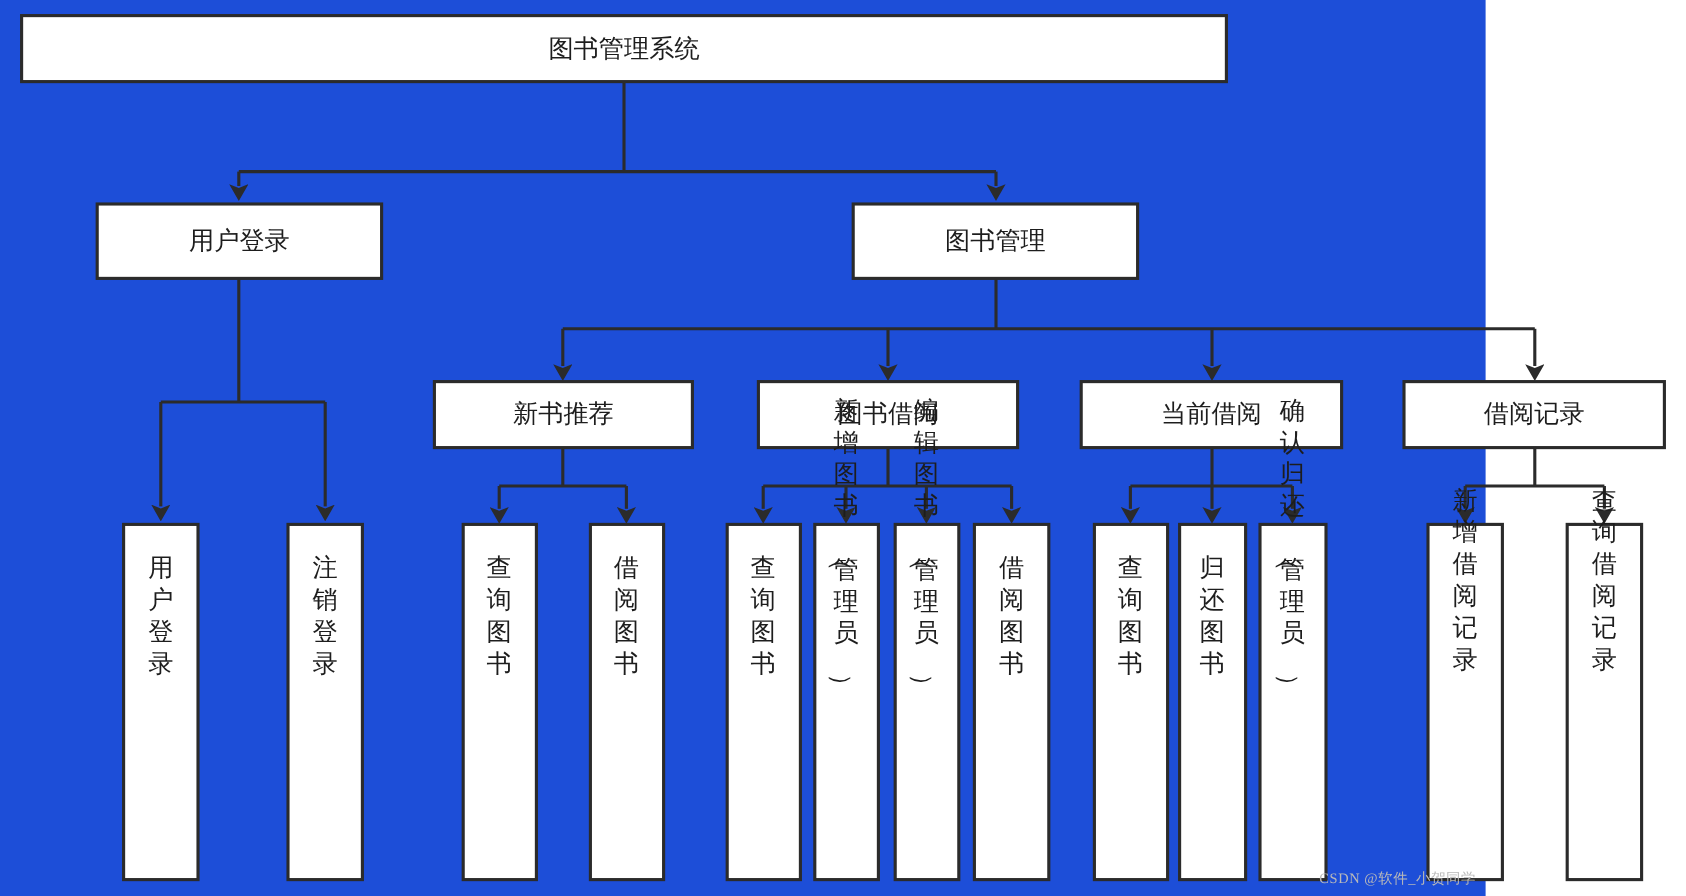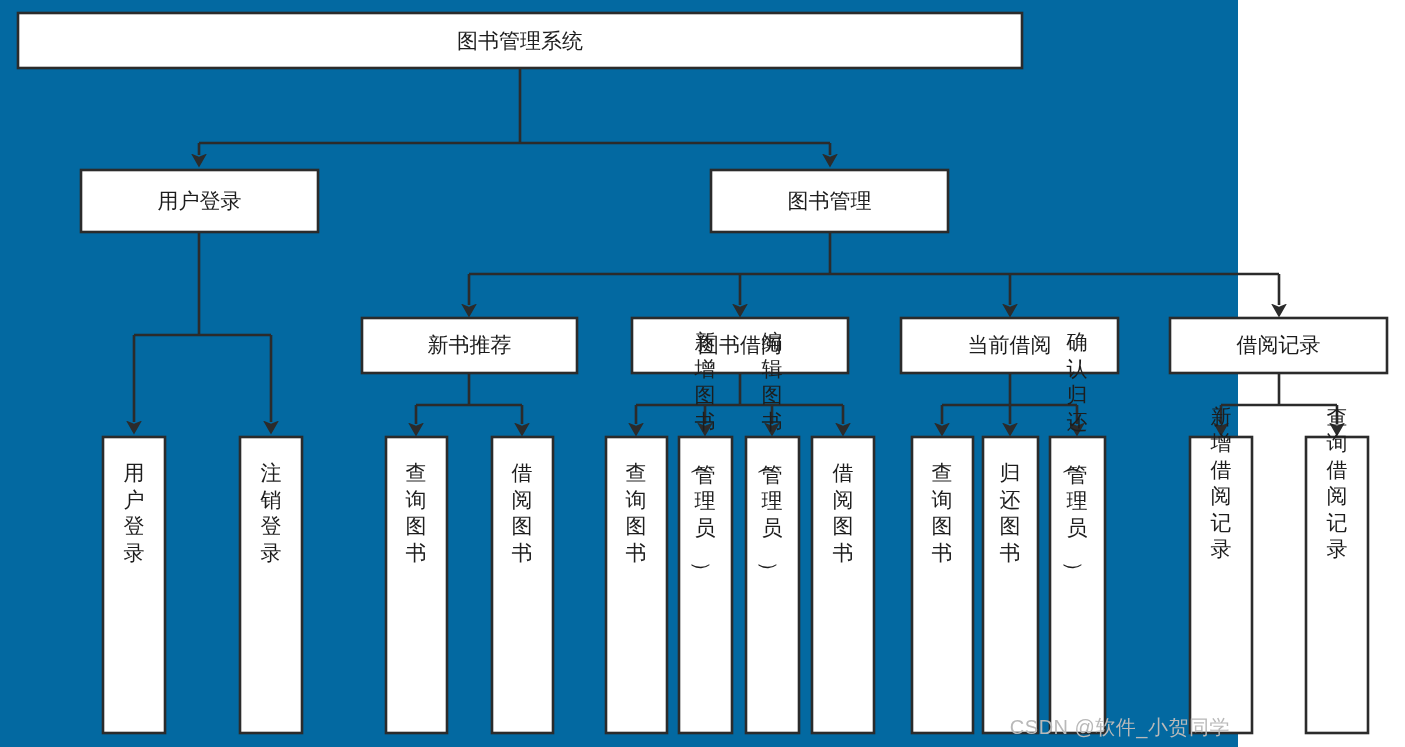--- a/index.html
+++ b/index.html
@@ -10,21 +10,21 @@
   body {
     width: 1405px;
     height: 747px;
     font-family: "Liberation Sans", "DejaVu Sans", sans-serif;
     overflow: hidden;
   }
   #diagram-root {
     position: relative;
     width: 1238px;
     height: 747px;
-    background: #0369a1;
+    background: #1d4ed8;
   }
   svg#tree-svg {
     position: absolute;
     left: 0;
     top: 0;
     width: 1405px;
     height: 747px;
     display: block;
   }
   .node-rect {
@@ -51,22 +51,22 @@
   .node-label-v {
     font-family: "Liberation Sans", "DejaVu Sans", sans-serif;
     font-size: 21px;
     fill: #1d1d1d;
     text-anchor: middle;
   }
   .watermark {
     position: absolute;
     right: 8px;
     bottom: 6px;
-    font-family: Liberation Sans, sans-serif;
-    font-size: 20px;
+    font-family: Liberation Serif, serif;
+    font-size: 12px;
     color: #b9b9b9;
     letter-spacing: 0.5px;
     white-space: nowrap;
     user-select: none;
   }
 </style>
 </head>
 <body>
 
 <div id="diagram-root">

